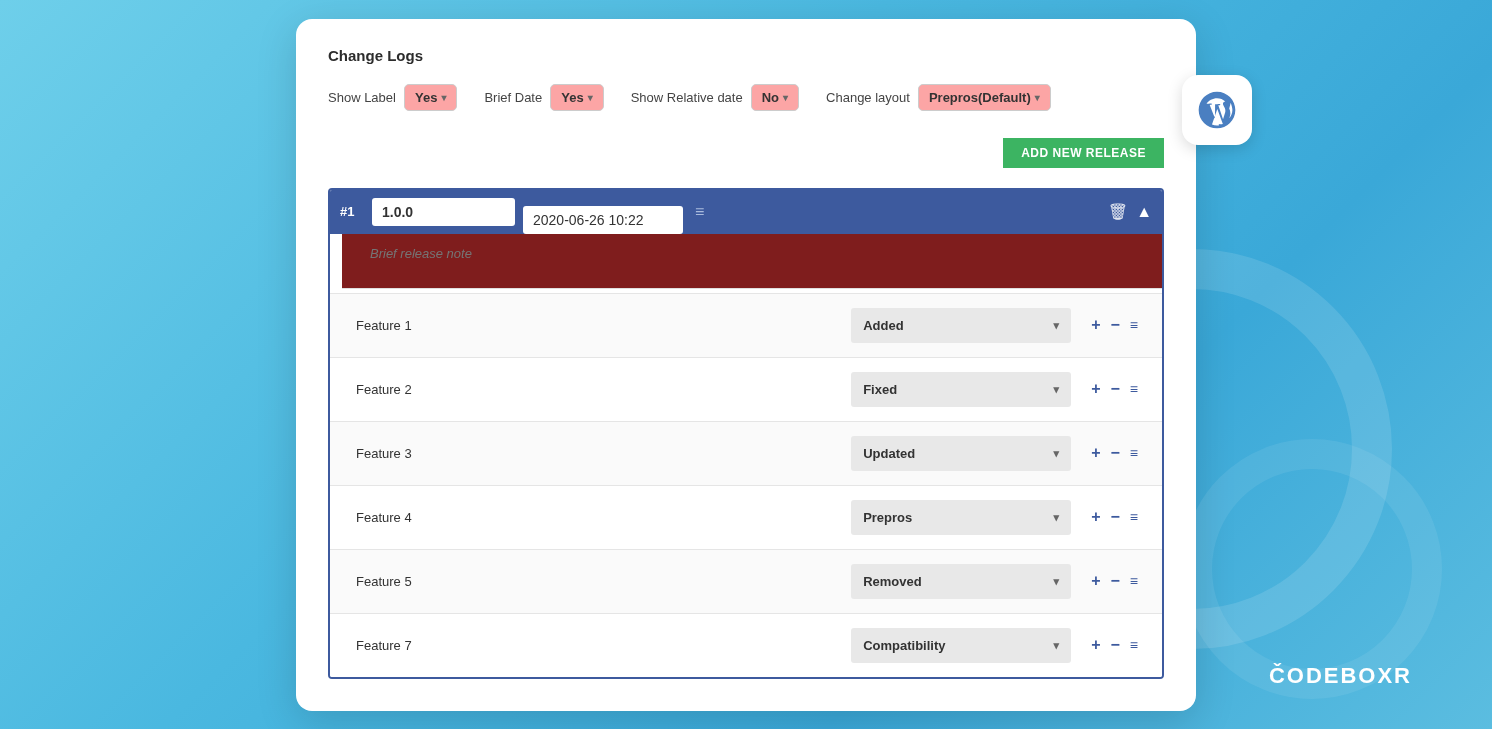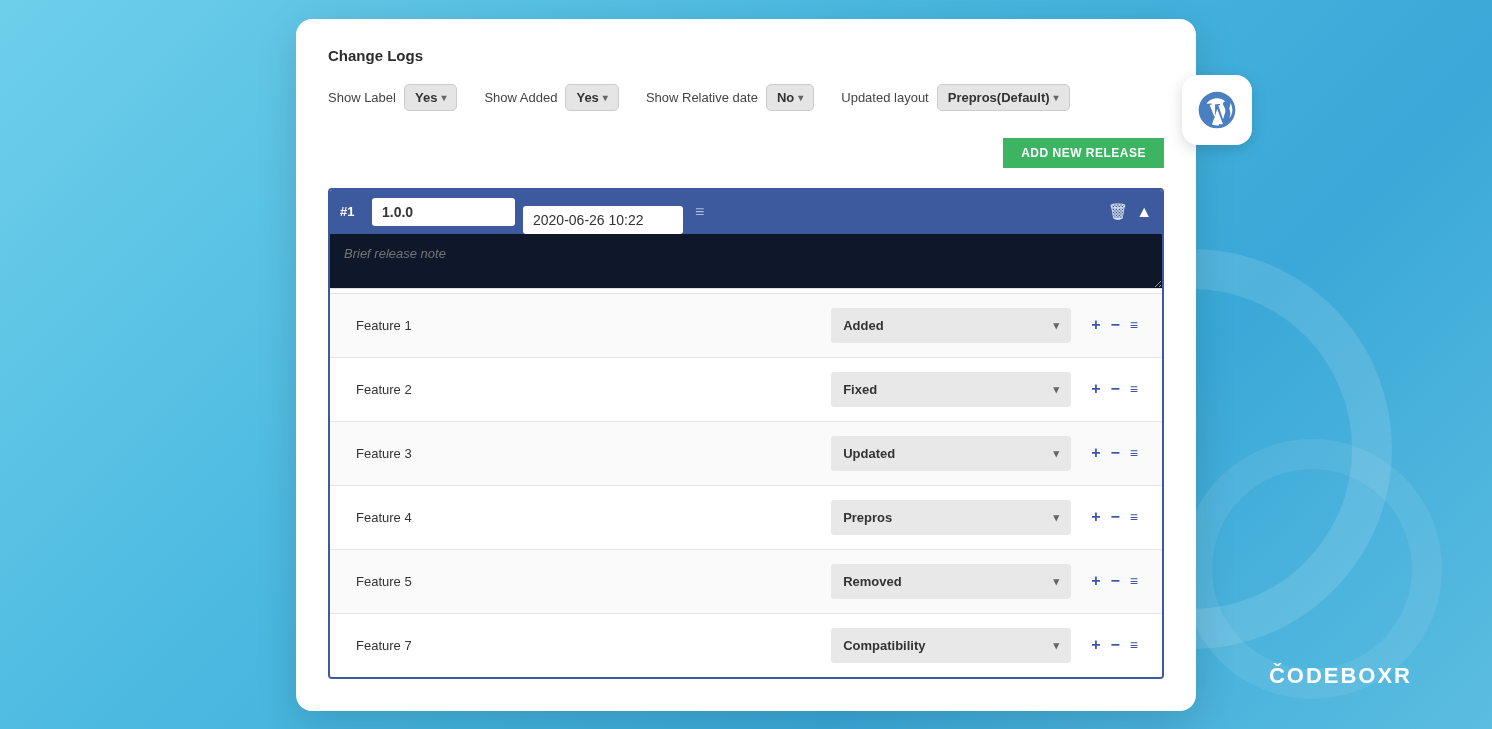--- a/index.html
+++ b/index.html
@@ -112,21 +112,21 @@
     .select-btn {
       display: flex;
       align-items: center;
       gap: 4px;
       border: 1.5px solid #ccc;
       border-radius: 5px;
       padding: 5px 10px;
       font-size: 13px;
       font-weight: 600;
       color: #333;
-      background: #e5e5e5;
+      background: #fca5a5;
       cursor: pointer;
     }
 
     .select-btn .chevron {
       font-size: 10px;
       color: #666;
     }
 
     .add-btn {
       margin-left: auto;
@@ -204,31 +204,32 @@
     }
 
     .release-collapse-icon {
       color: #fff;
       font-size: 16px;
       cursor: pointer;
     }
 
     .release-note-textarea {
       width: 100%;
-      background: #0f172a;
+      background: #7f1d1d;
       border: none;
       border-bottom: 1px solid #e0e0e0;
-      padding: 12px 14px;
+      padding: 12px 28px;
       font-size: 13px;
       color: #999;
       font-style: italic;
       resize: vertical;
       min-height: 52px;
       outline: none;
       font-family: inherit;
+      margin-left: 12px;
     }
 
     
     .feature-row {
       display: flex;
       align-items: center;
       border-top: 1px solid #e5e5e5;
       padding: 12px;
       min-height: 48px;
       background: #fff;
@@ -243,21 +244,21 @@
       border: none;
       background: transparent;
       padding: 12px 14px;
       font-size: 13px;
       color: #333;
       outline: none;
       font-family: inherit;
     }
 
     .feature-select {
-      width: 240px;
+      width: 220px;
       border: none;
       background: #e8e8e8;
       padding: 10px 12px;
       font-size: 13px;
       font-weight: 600;
       color: #333;
       border-radius: 3px;
       display: flex;
       align-items: center;
       justify-content: space-between;
@@ -311,37 +312,37 @@
 
     <div class="control-group">
       <span class="control-label">Show Label</span>
       <button class="select-btn">
         <span>Yes</span>
         <span class="chevron">▾</span>
       </button>
     </div>
 
     <div class="control-group">
-      <span class="control-label">Show Added</span>
+      <span class="control-label">Brief Date</span>
       <button class="select-btn">
         <span>Yes</span>
         <span class="chevron">▾</span>
       </button>
     </div>
 
     <div class="control-group">
       <span class="control-label">Show Relative date</span>
       <button class="select-btn">
         <span>No</span>
         <span class="chevron">▾</span>
       </button>
     </div>
 
     <div class="control-group">
-      <span class="control-label">Updated layout</span>
+      <span class="control-label">Change layout</span>
       <button class="select-btn">
         <span>Prepros(Default)</span>
         <span class="chevron">▾</span>
       </button>
     </div>
 
     <button class="add-btn">ADD NEW RELEASE</button>
   </div>
 
   <div class="release-block">

